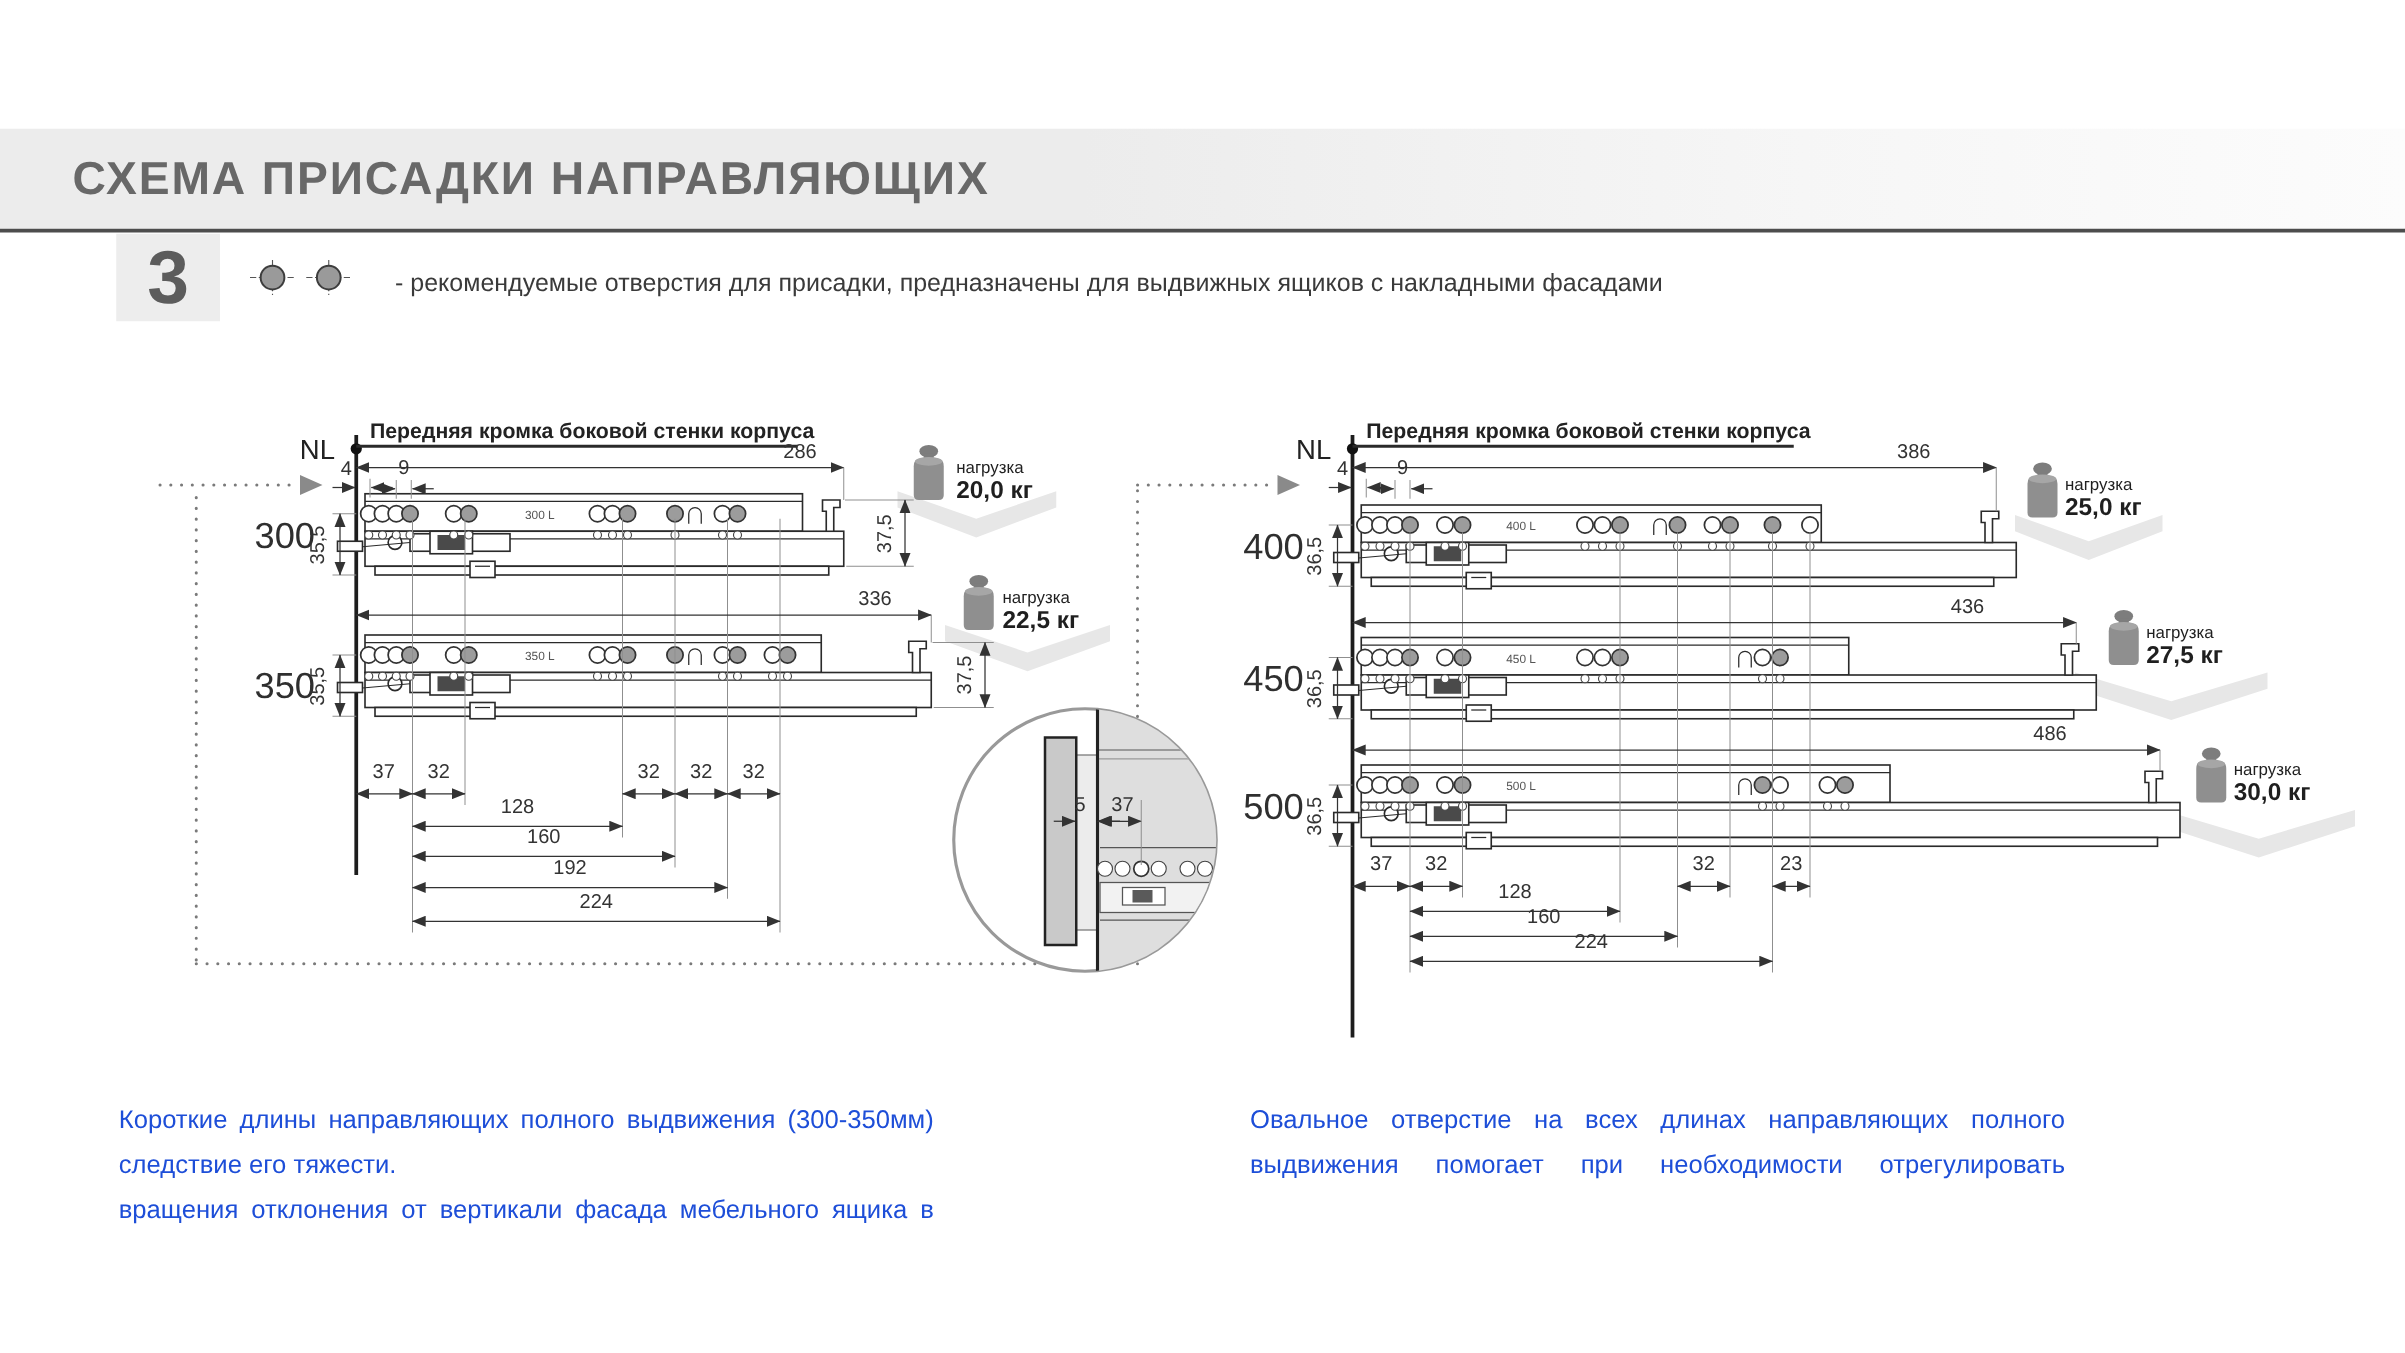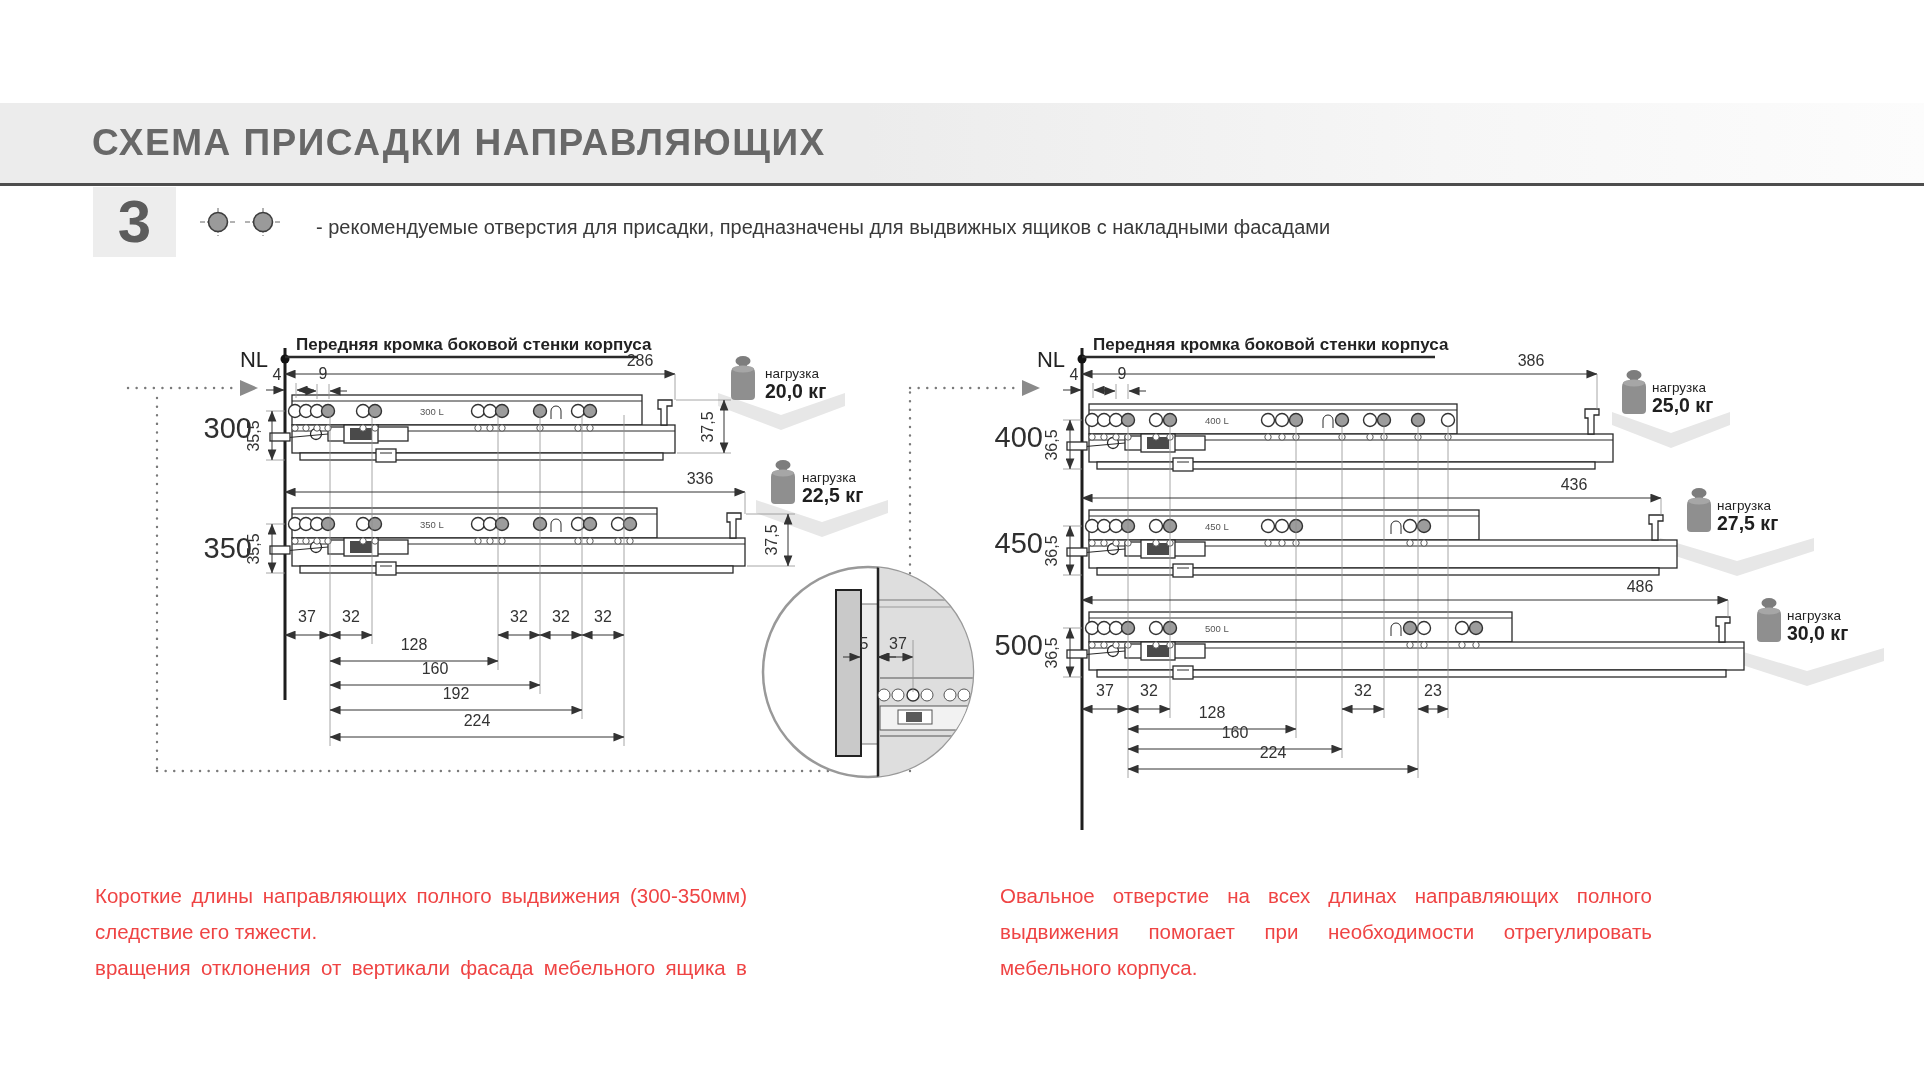--- a/index.html
+++ b/index.html
@@ -2,30 +2,30 @@
 <html><head>
 <meta charset="utf-8">
 <style>
   html,body{margin:0;padding:0;background:#fff;}
   #page{position:relative;width:1924px;height:1082px;background:#fff;overflow:hidden;
         font-family:"Liberation Sans",sans-serif;}
   
   #banner{position:absolute;left:0;top:103px;width:1924px;height:80px;
           background:linear-gradient(90deg,#ececec 0%,#ececec 45%,#f6f6f6 75%,#fcfcfc 100%);
           display:flex;align-items:center;}
-  #banner .title{margin-left:92px;font-size:37px;font-weight:bold;color:#686868;letter-spacing:1.5px;}
+  #banner .title{margin-left:58px;font-size:37px;font-weight:bold;color:#686868;letter-spacing:1.5px;}
   #rule{position:absolute;left:0;top:183px;width:1924px;height:3px;background:#4d4d4d;}
   #secbox{position:absolute;left:93px;top:187px;width:83px;height:70px;background:#ededed;
           display:flex;align-items:center;justify-content:center;}
   #secbox span{font-size:60px;font-weight:bold;color:#5c5c5c;line-height:1;}
   #legend{position:absolute;left:198px;top:205px;height:34px;display:flex;align-items:flex-end;}
   #legend svg{margin-right:18px;}
   #legend .ltext{font-size:20px;color:#3a3a3a;white-space:nowrap;}
   
-  .note{position:absolute;top:878px;width:652px;font-size:20.5px;color:#ef4444;}
+  .note{position:absolute;top:878px;width:652px;font-size:20.5px;color:#1d4ed8;}
   .note .ln{line-height:36px;text-align:justify;text-align-last:justify;white-space:nowrap;}
   .note .ln.last{text-align-last:left;}
   #note-left{left:95px;}
   #note-right{left:1000px;}
   
   .t{font-family:"Liberation Sans",sans-serif;fill:#333;}
   .d{font-size:16px;}
   .dn{font-size:29px;fill:#2f2f2f;}
   .mk{font-size:9.5px;fill:#555;}
   .ld1{font-size:13.5px;fill:#1f1f1f;}
@@ -544,16 +544,15 @@
   </svg>
 
   <div id="note-left" class="note">
     <div class="ln">Короткие длины направляющих полного выдвижения (300-350мм)</div>
     <div class="ln last">следствие его тяжести.</div>
     <div class="ln">вращения отклонения от вертикали фасада мебельного ящика в</div>
   </div>
   <div id="note-right" class="note">
     <div class="ln">Овальное отверстие на всех длинах направляющих полного</div>
     <div class="ln">выдвижения помогает при необходимости отрегулировать</div>
-    <div class="ln last">мебельного корпуса.</div>
   </div>
 
 </div>
 
 </body></html>

